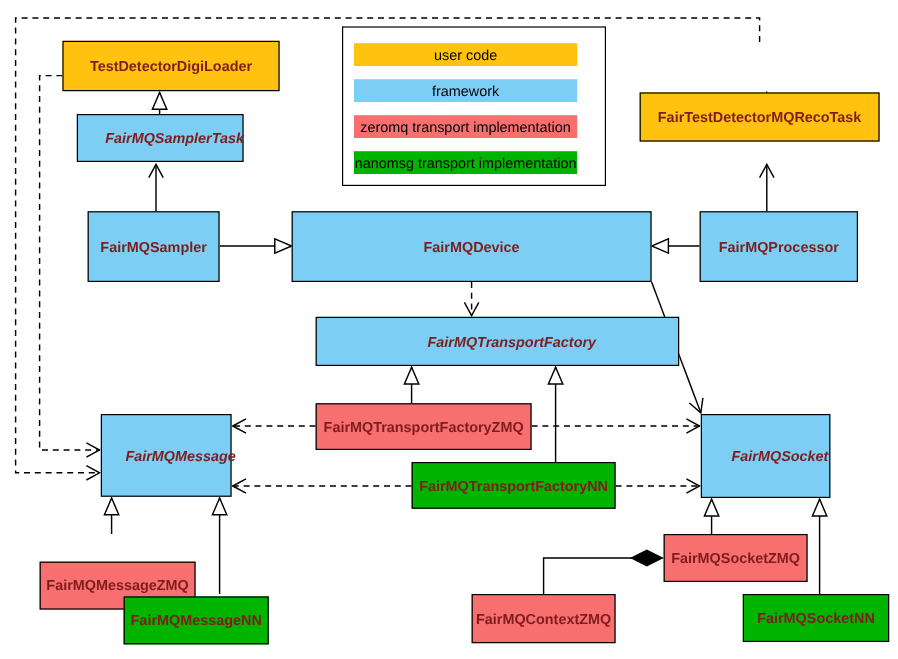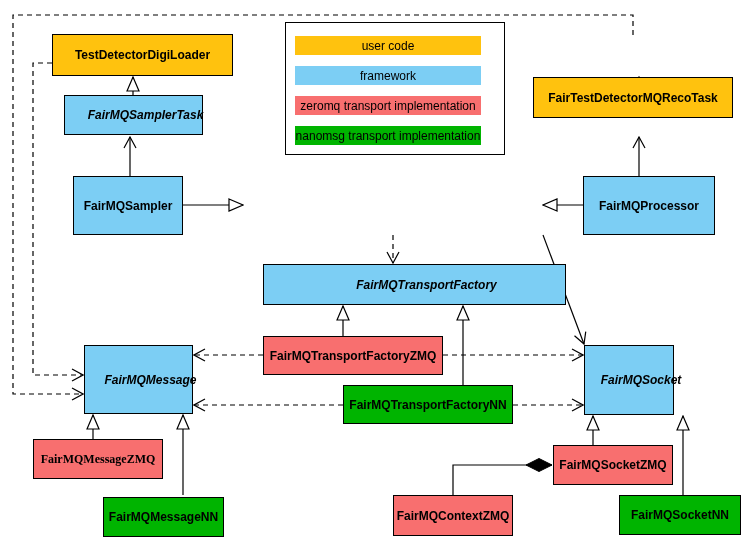--- a/index.html
+++ b/index.html
@@ -4,37 +4,37 @@
 <style>
   html,body{margin:0;padding:0;background:#fff;}
   #canvas{
     position:relative;width:748px;height:549px;background:#fff;overflow:hidden;
     font-family:"Liberation Sans","DejaVu Sans",sans-serif;
   }
   #connectors{position:absolute;left:0;top:0;z-index:1;}
   .node{
     position:absolute;z-index:2;box-sizing:border-box;border:1px solid #000;
     display:flex;align-items:center;justify-content:center;text-align:center;
-    font-size:12px;font-weight:bold;color:#000000;white-space:nowrap;
+    font-size:12px;font-weight:bold;color:#7f1d1d;white-space:nowrap;
   }
   .abstract{font-style:italic;padding-left:24px;}
   
   #b-digiLoader{left:52px;top:34px;width:181px;height:42px;}
   #b-recoTask{left:533px;top:35px;width:200px;height:41px;}
   #b-samplerTask{left:64px;top:95px;width:139px;height:40px;}
   #b-processorTask{left:573px;top:95px;width:131px;height:40px;}
   #b-sampler{left:73px;top:176px;width:110px;height:59px;}
   #b-device{left:243px;top:176px;width:300px;height:59px;}
   #b-processor{left:583px;top:176px;width:132px;height:59px;}
   #b-transportFactory{left:263px;top:264px;width:303px;height:41px;}
   #b-factoryZMQ{left:263px;top:336px;width:180px;height:39px;}
   #b-factoryNN{left:343px;top:385px;width:170px;height:39px;}
   #b-message{left:84px;top:345px;width:109px;height:69px;}
-  #b-socket{left:584px;top:345px;width:90px;height:70px;}
-  #b-messageZMQ{left:33px;top:439px;width:130px;height:40px;font-family:Liberation Serif, serif;}
+  #b-socket{left:584px;top:345px;width:108px;height:70px;}
+  #b-messageZMQ{left:33px;top:468px;width:130px;height:40px;}
   #b-messageNN{left:103px;top:497px;width:121px;height:40px;}
   #b-socketZMQ{left:553px;top:445px;width:120px;height:40px;}
   #b-contextZMQ{left:393px;top:495px;width:120px;height:41px;}
   #b-socketNN{left:603px;top:495px;width:122px;height:40px;margin-left:16px;}
   
   #legend{
     position:absolute;z-index:2;left:265px;top:22px;width:220px;height:133px;
     box-sizing:border-box;border:1px solid #000;background:#fff;
     display:flex;flex-direction:column;gap:11px;padding:13px 23px 0 9px;margin-left:20px;
   }
@@ -92,20 +92,21 @@
     <div class="legend-item" style="background-color: rgb(255, 194, 14);">user code</div>
     <div class="legend-item" style="background-color: rgb(124, 206, 244);">framework</div>
     <div class="legend-item" style="background-color: rgb(248, 111, 111);">zeromq transport implementation</div>
     <div class="legend-item" style="background-color: rgb(0, 180, 0);">nanomsg transport implementation</div>
   </div>
 
   <div class="node" id="b-digiLoader" style="background-color: rgb(255, 194, 14);">TestDetectorDigiLoader</div>
   <div class="node" id="b-recoTask" style="background-color: rgb(255, 194, 14); margin-top: 42px;">FairTestDetectorMQRecoTask</div>
   <div class="node abstract" id="b-samplerTask" style="background-color: rgb(124, 206, 244);">FairMQSamplerTask</div>
   <div class="node" id="b-sampler" style="background-color: rgb(124, 206, 244);">FairMQSampler</div>
+  <div class="node" id="b-device" style="background-color: rgb(124, 206, 244);">FairMQDevice</div>
   <div class="node" id="b-processor" style="background-color: rgb(124, 206, 244);">FairMQProcessor</div>
   <div class="node abstract" id="b-transportFactory" style="background-color: rgb(124, 206, 244);">FairMQTransportFactory</div>
   <div class="node" id="b-factoryZMQ" style="background-color: rgb(248, 111, 111);">FairMQTransportFactoryZMQ</div>
   <div class="node" id="b-factoryNN" style="background-color: rgb(0, 180, 0);">FairMQTransportFactoryNN</div>
   <div class="node abstract" id="b-message" style="background-color: rgb(124, 206, 244); text-align: center;">FairMQMessage</div>
   <div class="node abstract" id="b-socket" style="background-color: rgb(124, 206, 244);">FairMQSocket</div>
   <div class="node" id="b-messageZMQ" style="background-color: rgb(248, 111, 111);">FairMQMessageZMQ</div>
   <div class="node" id="b-messageNN" style="background-color: rgb(0, 180, 0);">FairMQMessageNN</div>
   <div class="node" id="b-socketZMQ" style="background-color: rgb(248, 111, 111);">FairMQSocketZMQ</div>
   <div class="node" id="b-contextZMQ" style="background-color: rgb(248, 111, 111);">FairMQContextZMQ</div>

